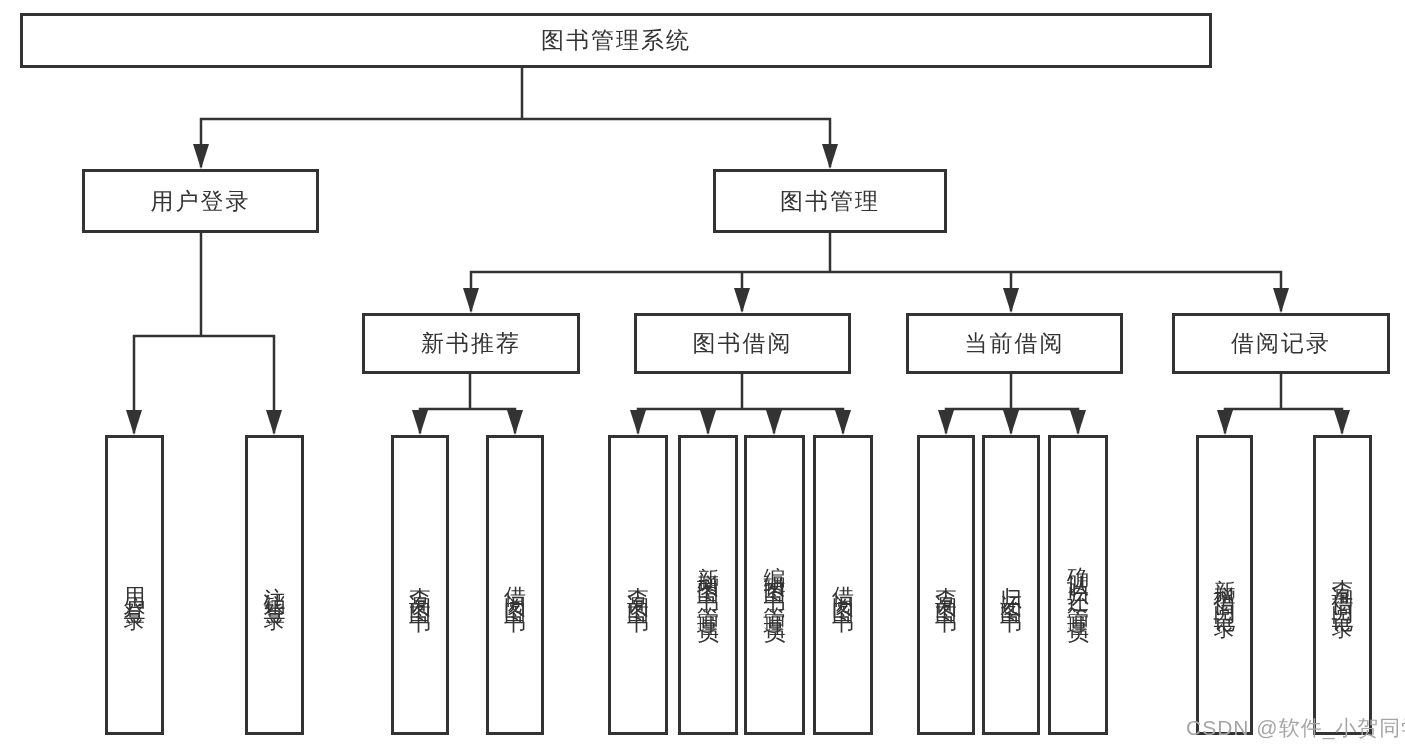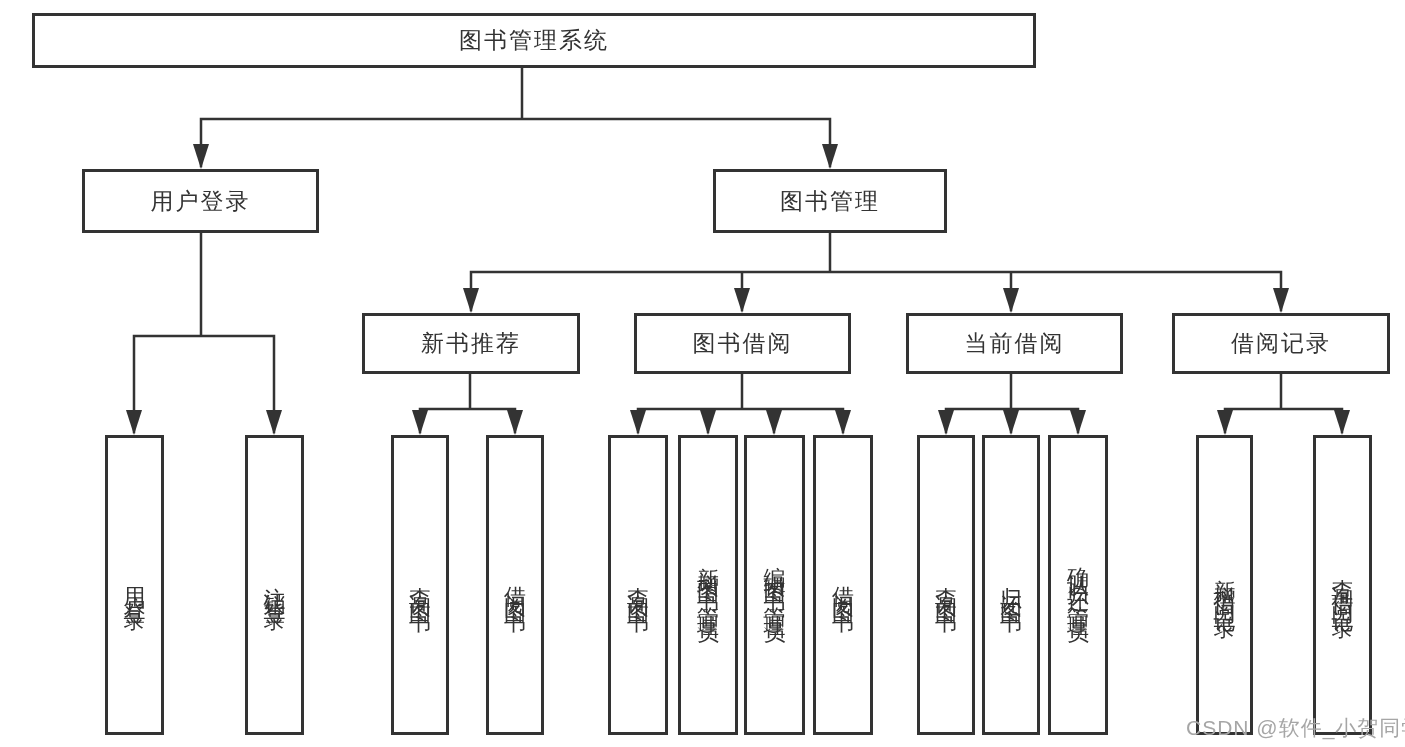--- a/index.html
+++ b/index.html
@@ -94,21 +94,21 @@
       <polygon points="766,410 782,410 774,435"></polygon>
       <polygon points="835,410 851,410 843,435"></polygon>
       <polygon points="938,410 954,410 946,435"></polygon>
       <polygon points="1003,410 1019,410 1011,435"></polygon>
       <polygon points="1070,410 1086,410 1078,435"></polygon>
       <polygon points="1217,410 1233,410 1225,435"></polygon>
       <polygon points="1334,410 1350,410 1342,435"></polygon>
     </g>
   </svg>
 
-  <div class="box hbox" style="left:32px; top:13px; width:1004px; height:55px;">
+  <div class="box hbox" style="left:20px; top:13px; width:1192px; height:55px;">
     <span>图书管理系统</span>
   </div>
 
   <div class="box hbox" style="left:82px; top:169px; width:237px; height:64px;">
     <span>用户登录</span>
   </div>
   <div class="box hbox" style="left:362px; top:313px; width:218px; height:61px;">
     <span>新书推荐</span>
   </div>
 

